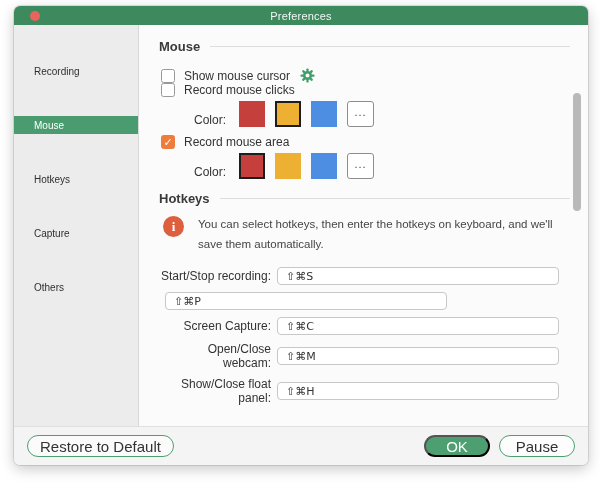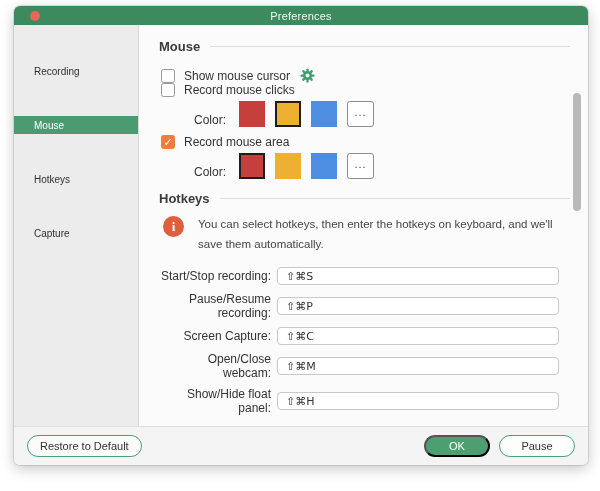--- a/index.html
+++ b/index.html
@@ -97,21 +97,21 @@
   }
   .scroll-thumb{
     position:absolute;right:7px;top:68px;width:8px;height:118px;border-radius:4px;background:#b9b9b9;
   }
   
   .footer{
     height:39px;background:#f4f4f4;border-top:1px solid #e0e0e0;
     display:flex;align-items:center;padding:0 13px;
   }
   .pill{
-    height:22px;border-radius:11px;font-size:11px;display:flex;align-items:center;justify-content:center;
+    height:22px;border-radius:11px;font-size:15px;display:flex;align-items:center;justify-content:center;
     cursor:default;
   }
   .btn-restore{border:1px solid var(--accent-green);background:#fbfbfb;color:#333;padding:0 12px;}
   .btn-ok{background:var(--accent-green);color:#fff;width:66px;margin-left:auto;}
   .btn-cancel{border:1px solid var(--accent-green);background:#fdfdfd;color:#333;width:76px;margin-left:9px;}
 </style>
 </head>
 <body>
 
 <div class="stage">
@@ -122,20 +122,21 @@
       <span class="title">Preferences</span>
     </div>
 
     <div class="bodyrow">
 
       <div class="sidebar">
         <div class="side-item">Recording</div>
         <div class="side-item selected">Mouse</div>
         <div class="side-item">Hotkeys</div>
         <div class="side-item">Capture</div>
+        <div class="side-item">Others</div>
       </div>
 
       <div class="content">
 
         <div class="section-header">
           <span class="sec-title">Mouse</span>
           <span class="rule"></span>
         </div>
 
         <div class="check-row row-cursor">
@@ -194,33 +195,32 @@
           <span class="info-icon">i</span>
           <span class="info-text">You can select hotkeys, then enter the hotkeys on keyboard, and we'll save them automatically.</span>
         </div>
 
         <div class="hk-form">
           <div class="hk-row">
             <span class="hk-label">Start/Stop recording:</span>
             <input class="hk-input" type="text" value="⇧⌘S" style="">
           </div>
           <div class="hk-row">
-            <span class="hk-label">Pause/Resume recording:</span>
             <input class="hk-input" type="text" value="⇧⌘P" style="">
           </div>
           <div class="hk-row">
             <span class="hk-label">Screen Capture:</span>
             <input class="hk-input" type="text" value="⇧⌘C" style="">
           </div>
           <div class="hk-row">
             <span class="hk-label">Open/Close webcam:</span>
             <input class="hk-input" type="text" value="⇧⌘M" style="">
           </div>
           <div class="hk-row">
-            <span class="hk-label">Show/Hide float panel:</span>
+            <span class="hk-label">Show/Close float panel:</span>
             <input class="hk-input" type="text" value="⇧⌘H" style="">
           </div>
         </div>
 
         <div class="scroll-thumb"></div>
       </div>
     </div>
 
     <div class="footer">
       <button class="pill btn-restore">Restore to Default</button>

